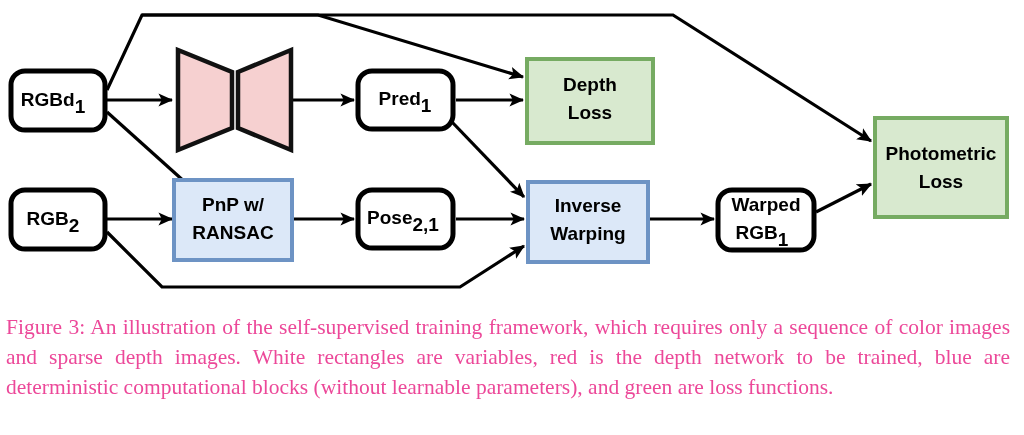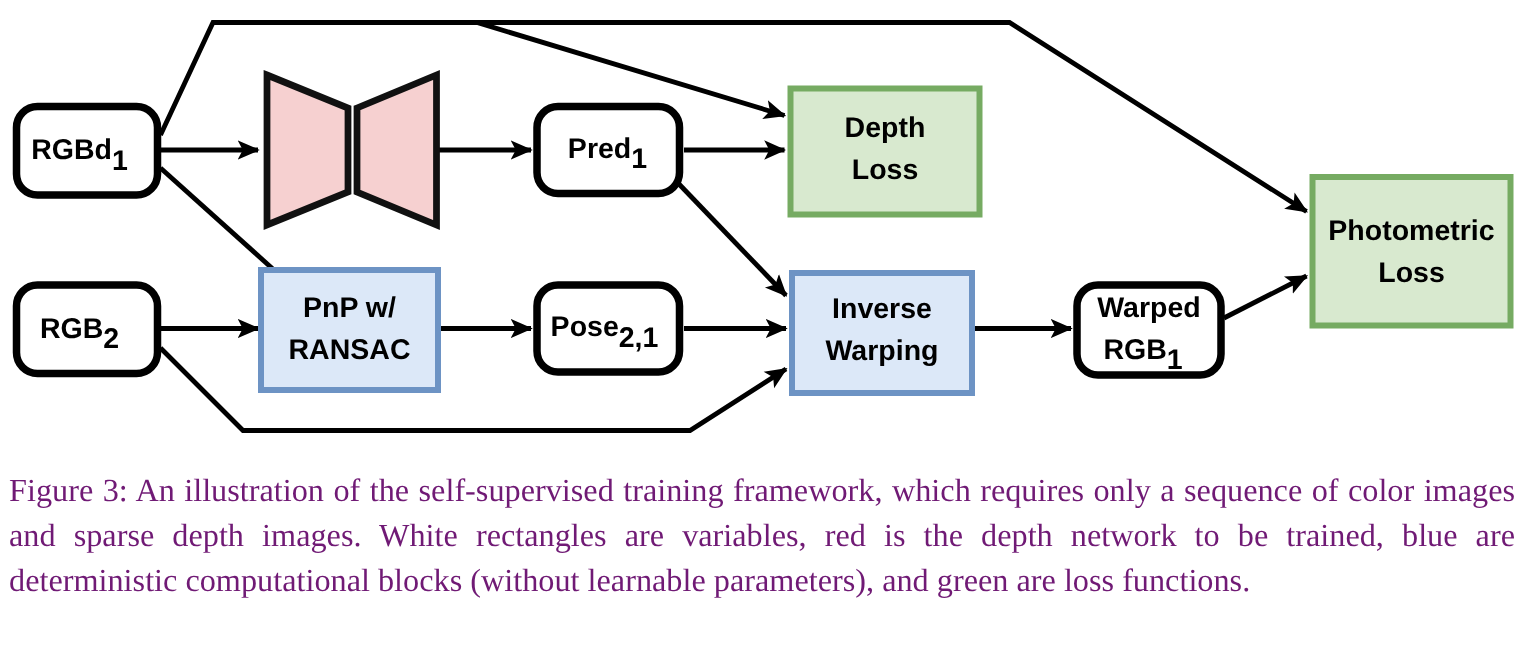--- a/index.html
+++ b/index.html
@@ -70,21 +70,21 @@
     position: absolute;
     left: 0;
     top: 300px;
     width: 1024px;
     height: 135px;
     box-sizing: border-box;
     padding: 12px 14px 0 6px;
     font-family: "Liberation Serif", serif;
     font-size: 21.5px;
     line-height: 30px;
-    color: #701a75;
+    color: #ec4899;
     text-align: justify;
     text-justify: inter-word;
   }
   #caption .cap-text {
     display: block;
   }
 </style>
 </head>
 <body>
 

